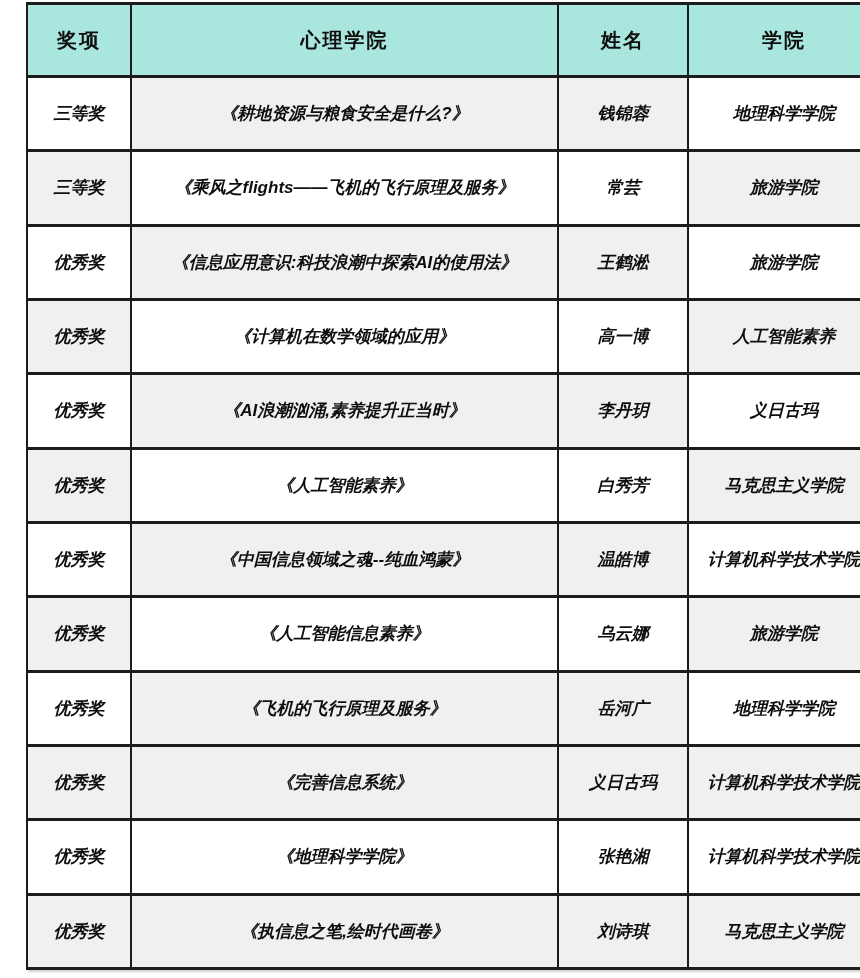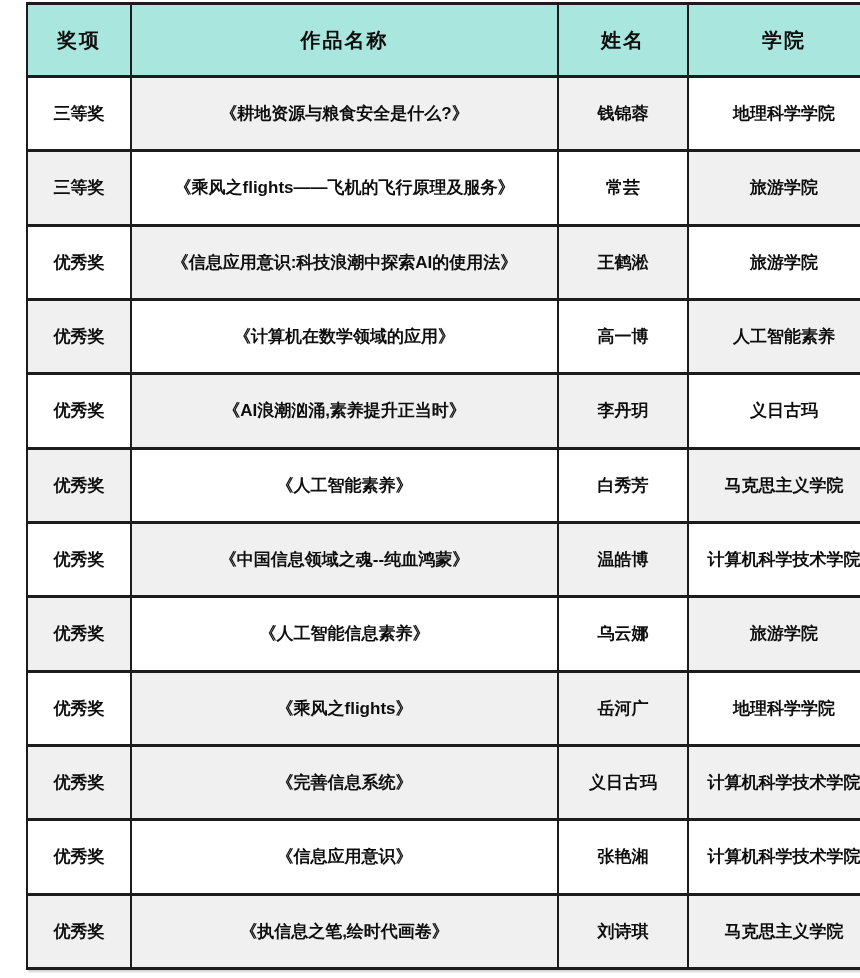--- a/index.html
+++ b/index.html
@@ -34,21 +34,21 @@
     padding:2px 4px;
     overflow:hidden;
     white-space:nowrap;
   }
   thead th{
     background:var(--header-bg);
     height:66px;
     font-size:20px;
     letter-spacing:2px;
   }
-  tbody td{font-size:17px;}
+  tbody td{font-size:17px;font-style:italic;}
   td.w{background:var(--row-white);}
   td.g{background:var(--row-gray);}
   col.c-award{width:104px;}
   col.c-work{width:427px;}
   col.c-name{width:130px;}
   col.c-college{width:192px;}
 </style>
 </head>
 <body>
 
@@ -56,21 +56,21 @@
   <table class="awards">
     <colgroup>
       <col class="c-award">
         <col class="c-work">
         <col class="c-name">
         <col class="c-college">
     </colgroup>
     <thead>
       <tr>
         <th>奖项</th>
-        <th>作品名称</th>
+        <th>心理学院</th>
         <th>姓名</th>
         <th>学院</th>
       </tr>
     </thead>
     <tbody>
       <tr>
         <td class="w">三等奖</td>
         <td class="g">《耕地资源与粮食安全是什么?》</td>
         <td class="g">钱锦蓉</td>
         <td class="w">地理科学学院</td>
@@ -112,33 +112,33 @@
         <td class="w">计算机科学技术学院</td>
       </tr>
       <tr>
         <td class="g">优秀奖</td>
         <td class="w">《人工智能信息素养》</td>
         <td class="w">乌云娜</td>
         <td class="g">旅游学院</td>
       </tr>
       <tr>
         <td class="w">优秀奖</td>
-        <td class="g">《乘风之flights》</td>
+        <td class="g">《飞机的飞行原理及服务》</td>
         <td class="g">岳河广</td>
         <td class="w">地理科学学院</td>
       </tr>
       <tr>
         <td class="g">优秀奖</td>
         <td class="g">《完善信息系统》</td>
         <td class="g">义日古玛</td>
         <td class="g">计算机科学技术学院</td>
       </tr>
       <tr>
         <td class="w">优秀奖</td>
-        <td class="w">《信息应用意识》</td>
+        <td class="w">《地理科学学院》</td>
         <td class="w">张艳湘</td>
         <td class="w">计算机科学技术学院</td>
       </tr>
       <tr>
         <td class="g">优秀奖</td>
         <td class="g">《执信息之笔,绘时代画卷》</td>
         <td class="g">刘诗琪</td>
         <td class="g">马克思主义学院</td>
       </tr>
     </tbody>

